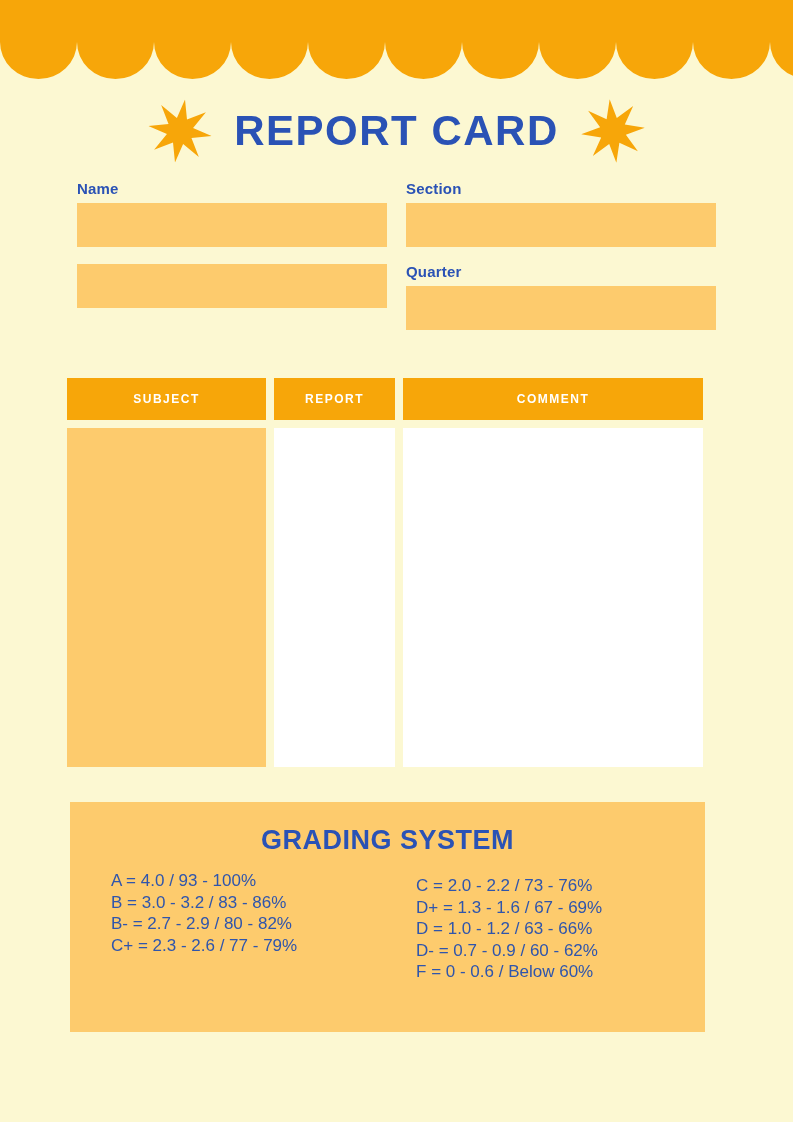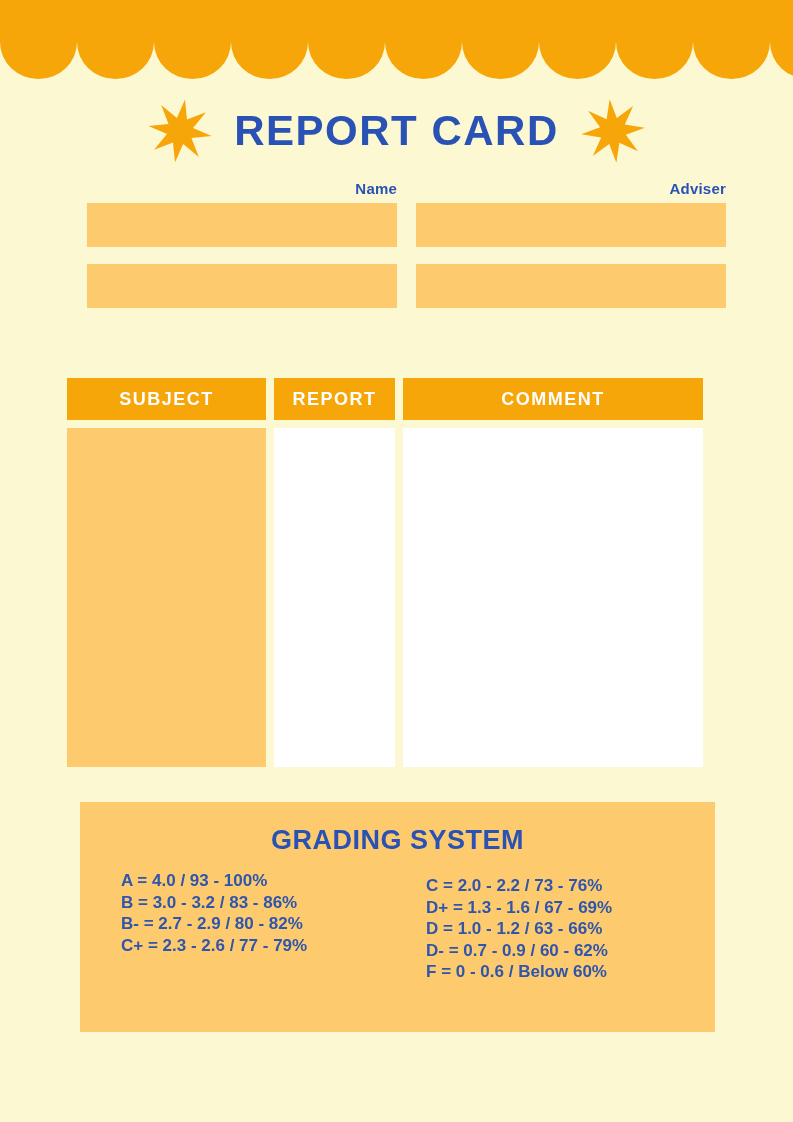--- a/index.html
+++ b/index.html
@@ -28,64 +28,64 @@
   .page-title{
     color:var(--blue);
     font-size:42px;font-weight:800;letter-spacing:1.5px;
     line-height:1;white-space:nowrap;
   }
   .star{width:64px;height:64px;display:block;}
   .star-left{transform:rotate(9deg);}
   .star-right{transform:rotate(-6deg);}
 
   .form-grid{
-    position:absolute;top:181px;left:87px;width:639px;
+    position:absolute;top:181px;left:77px;width:639px;
     display:grid;grid-template-columns:310px 310px;
-    column-gap:19px;row-gap:17px;text-align:right;
+    column-gap:19px;row-gap:17px;
   }
   .field-label{
     display:block;color:var(--blue);
     font-size:15px;font-weight:600;letter-spacing:.2px;
     margin-bottom:7px;line-height:1;
   }
   .field-box{
     height:44px;background:var(--light-orange);
   }
 
   .table{position:absolute;top:378px;left:67px;width:636px;}
   .thead,.tbody{
     display:grid;grid-template-columns:199px 121px 300px;column-gap:8px;
   }
   .th{
     height:42px;background:var(--orange);
-    color:var(--white);font-size:18px;font-weight:800;letter-spacing:1.5px;
+    color:var(--white);font-size:12px;font-weight:800;letter-spacing:1.5px;
     display:flex;align-items:center;justify-content:center;
   }
   .tbody{margin-top:8px;}
   .td{height:339px;}
   .td-subject{background:var(--light-orange);}
   .td-white{background:var(--white);}
 
   .grading{
-    position:absolute;top:802px;left:80px;width:635px;height:230px;
+    position:absolute;top:802px;left:70px;width:635px;height:230px;
     background:var(--light-orange);
   }
   .grading-title{
     margin-top:23px;text-align:center;
     color:var(--blue);font-size:27px;font-weight:800;letter-spacing:.5px;
     line-height:1.15;
   }
   .grading-cols{
     display:flex;margin-top:14px;padding-left:41px;
   }
   .grading-col{width:296px;}
   .grading-col-right{width:298px;padding-top:5px;margin-left:18px;}
   .grading-line{
     display:block;color:var(--text-blue);
-    font-size:17px;font-weight:700;line-height:21.6px;
+    font-size:17px;font-weight:400;line-height:21.6px;
     white-space:nowrap;
   }
 </style>
 </head>
 <body>
 
 <div class="page">
 
   <svg class="scallop" viewBox="0 0 793 80" aria-hidden="true">
     <path fill="#F7A609" d="M0,42
@@ -105,27 +105,28 @@
       <polygon fill="#F7A609" points="50,0 58,30.6 85.4,14.6 69.4,42 100,50 69.4,58 85.4,85.4 58,69.4 50,100 42,69.4 14.6,85.4 30.6,58 0,50 30.6,42 14.6,14.6 42,30.6"></polygon>
     </svg>
   </div>
 
   <div class="form-grid">
     <div class="field">
       <span class="field-label">Name</span>
       <div class="field-box"></div>
     </div>
     <div class="field">
-      <span class="field-label">Adviser</span>
+      <span class="field-label">Section</span>
       <div class="field-box"></div>
     </div>
     <div class="field">
       <div class="field-box"></div>
     </div>
     <div class="field">
+      <span class="field-label">Quarter</span>
       <div class="field-box"></div>
     </div>
   </div>
 
   <div class="table">
     <div class="thead">
       <div class="th">SUBJECT</div>
       <div class="th">REPORT</div>
       <div class="th">COMMENT</div>
     </div>

